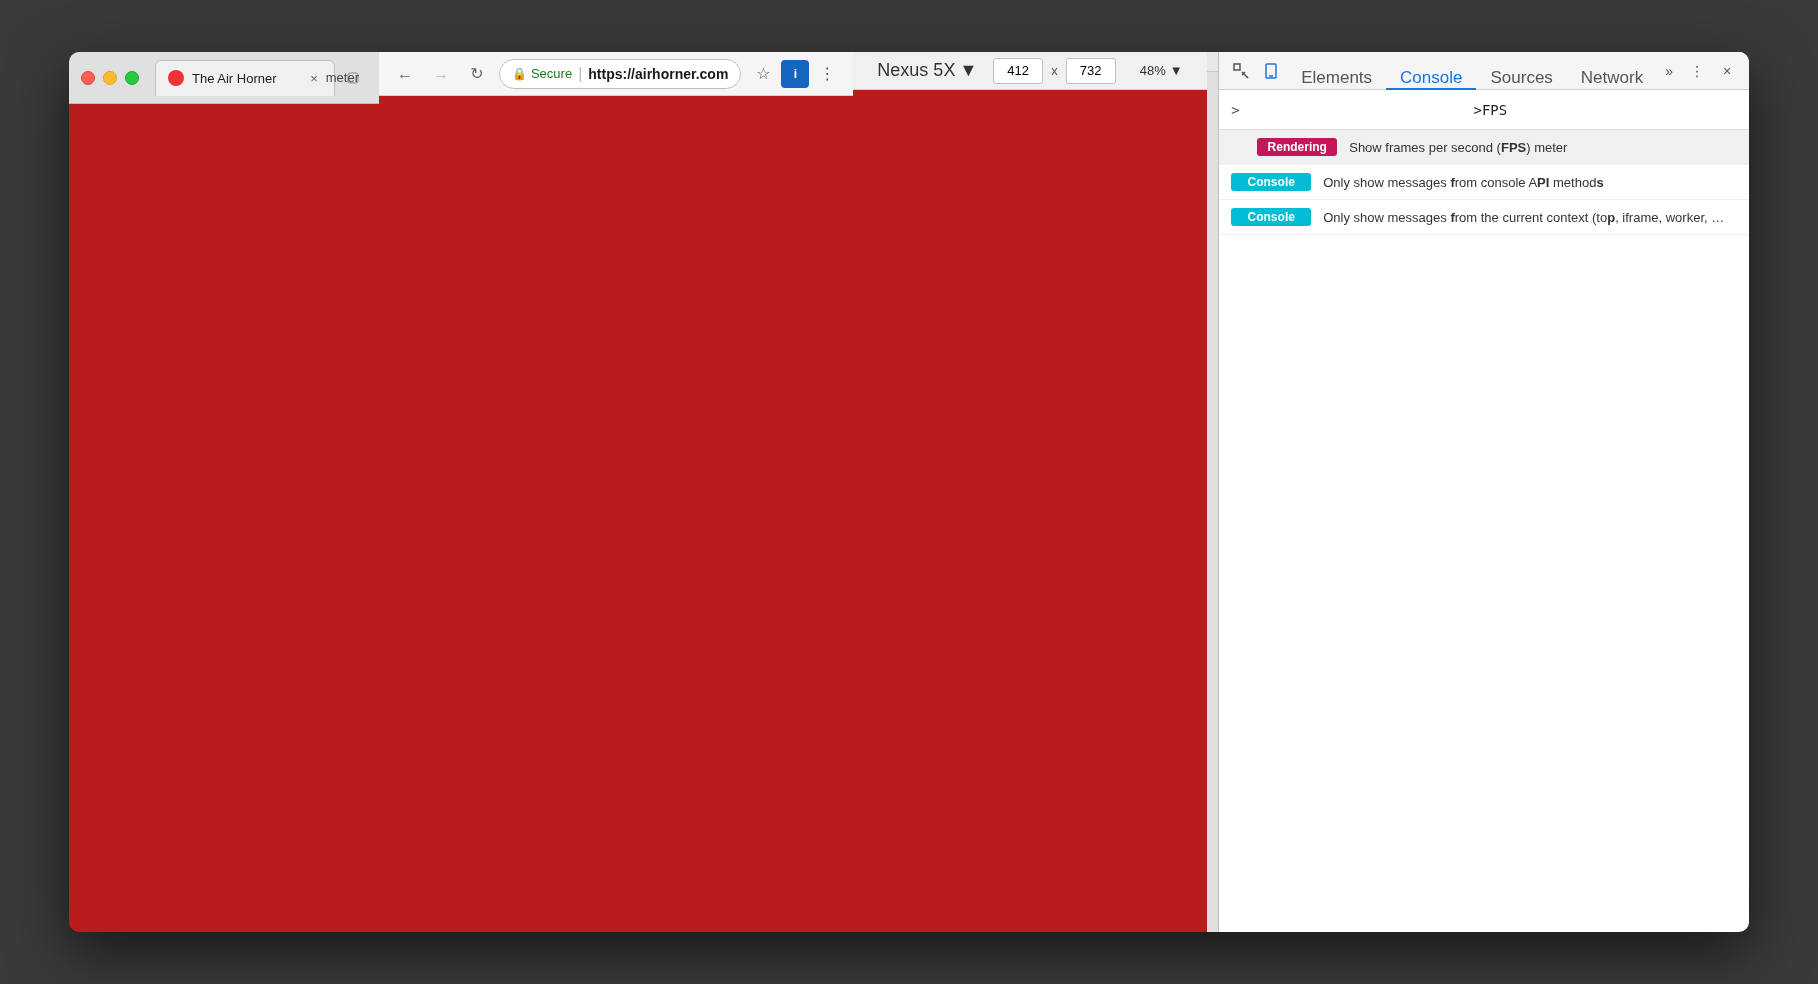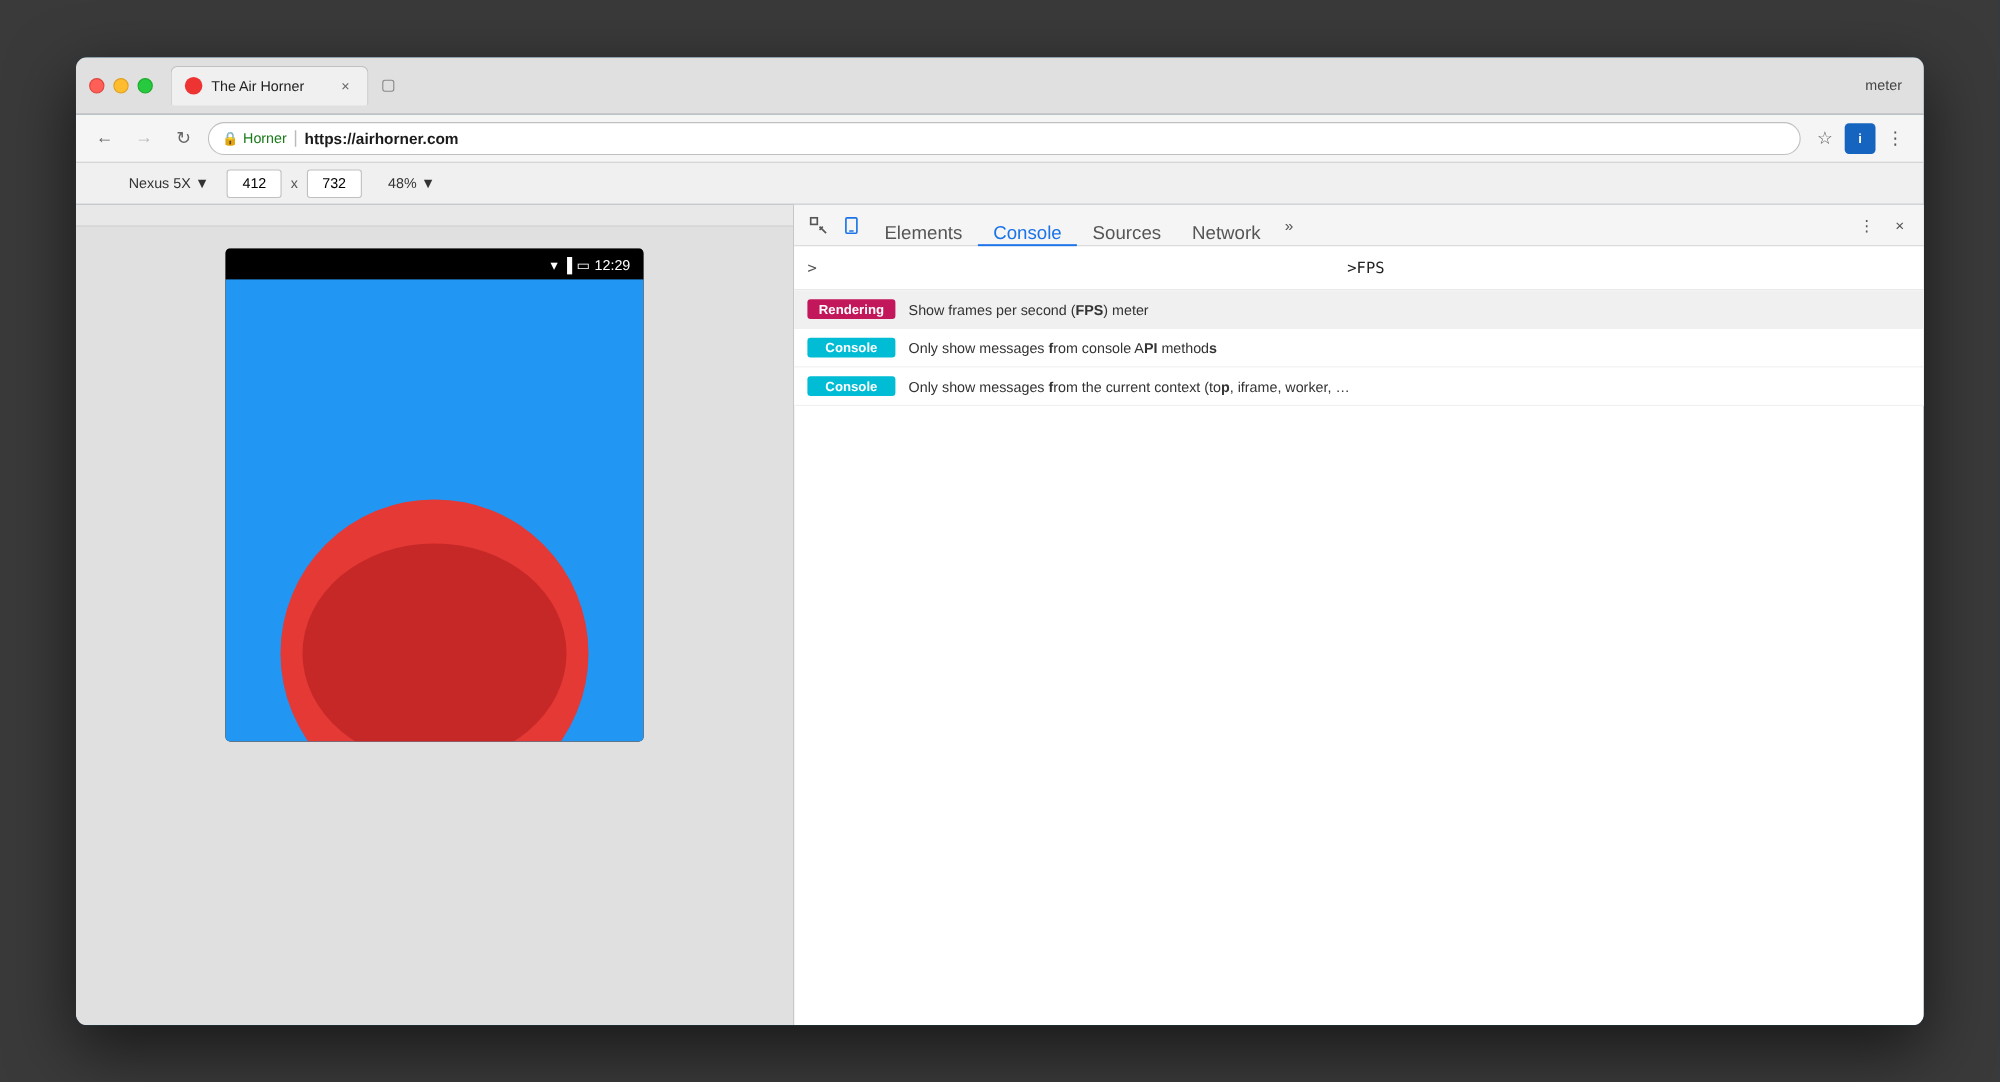--- a/index.html
+++ b/index.html
@@ -7,26 +7,26 @@
       background: #3a3a3a;
       display: flex;
       justify-content: center;
       align-items: center;
       min-height: 100vh;
       font-family: -apple-system, BlinkMacSystemFont, 'Helvetica Neue', Arial, sans-serif;
     }
     .browser-window {
       width: 1680px;
       height: 880px;
-      background: #0c4a6e;
+      background: #b91c1c;
       border-radius: 10px;
       box-shadow: 0 20px 60px rgba(0,0,0,0.6);
       overflow: hidden;
       display: flex;
-      flex-direction: column;
+      flex-direction: row;
     }
     
     .title-bar {
       background: #e0e0e0;
       height: 52px;
       display: flex;
       align-items: center;
       padding: 0 12px;
       border-bottom: 1px solid #c0c0c0;
       position: relative;
@@ -178,26 +178,25 @@
       display: flex;
       align-items: center;
       padding: 0 16px;
       gap: 8px;
       border-bottom: 1px solid #d0d0d0;
     }
     .device-select {
       display: flex;
       align-items: flex-end;
       gap: 4px;
-      font-size: 13px;
+      font-size: 18px;
       color: #333;
       cursor: pointer;
       padding: 4px 8px;
       border-radius: 4px;
-      margin-left: 24px;
     }
     .dim-input {
       width: 50px;
       height: 26px;
       border: 1px solid #c0c0c0;
       border-radius: 3px;
       text-align: center;
       font-size: 13px;
       background: white;
     }
@@ -395,21 +394,21 @@
       align-items: center;
       justify-content: center;
       padding: 2px 7px;
       border-radius: 3px;
       font-size: 12px;
       font-weight: 600;
       color: white;
       flex-shrink: 0;
       min-width: 80px;
     }
-    .badge-rendering { background: #c2185b; }
+    .badge-rendering { background: #c2185b; margin-left: 26px; }
     .badge-devtools { background: #f9a825; color: #000; }
     .badge-console { background: #00bcd4; }
     .autocomplete-desc {
       font-size: 13px;
       color: #333;
     }
     .autocomplete-desc strong { font-weight: 700; text-align: center; }
   </style>
 </head>
 <body>
@@ -443,21 +442,21 @@
     </div>
     <div class="nav-btn disabled">
       <span>→</span>
     </div>
     <div class="nav-btn">
       <span>↻</span>
     </div>
     <div class="address-bar">
       <span class="secure-badge">
         <span class="lock-icon">🔒</span>
-        <span>Horner</span>
+        <span>Secure</span>
       </span>
       <span class="url-separator">|</span>
       <span class="url-text">https://airhorner.com</span>
     </div>
     <div class="nav-actions">
       <div class="star-btn">☆</div>
       <div class="ext-btn">i</div>
       <div class="menu-btn">⋮</div>
     </div>
   </div>

